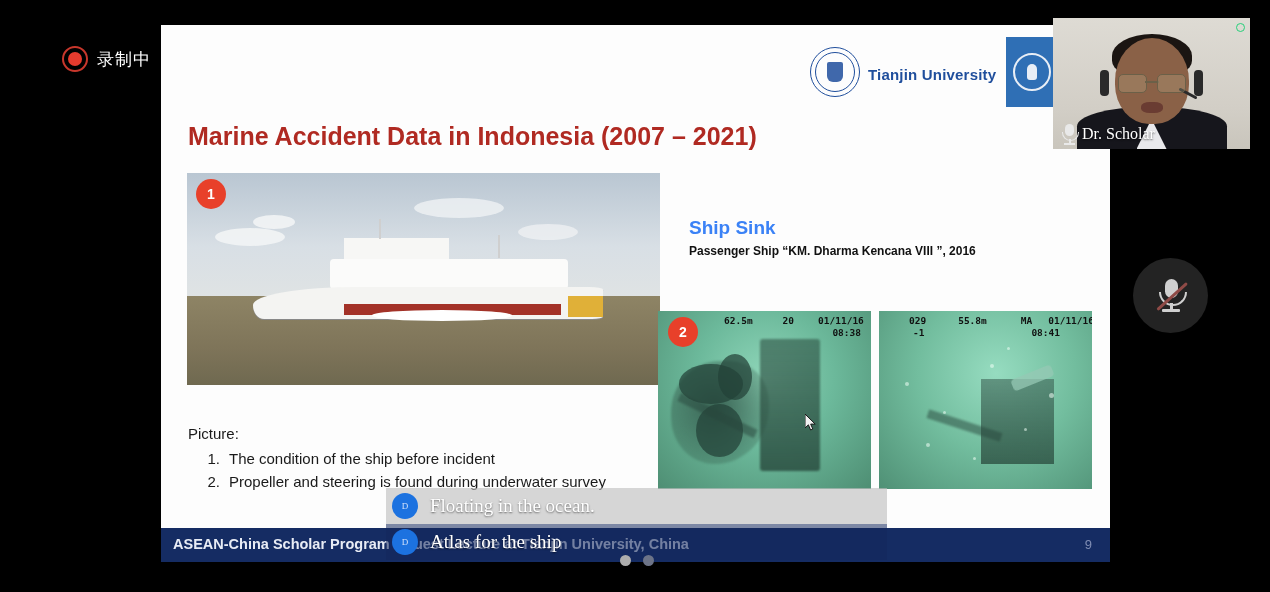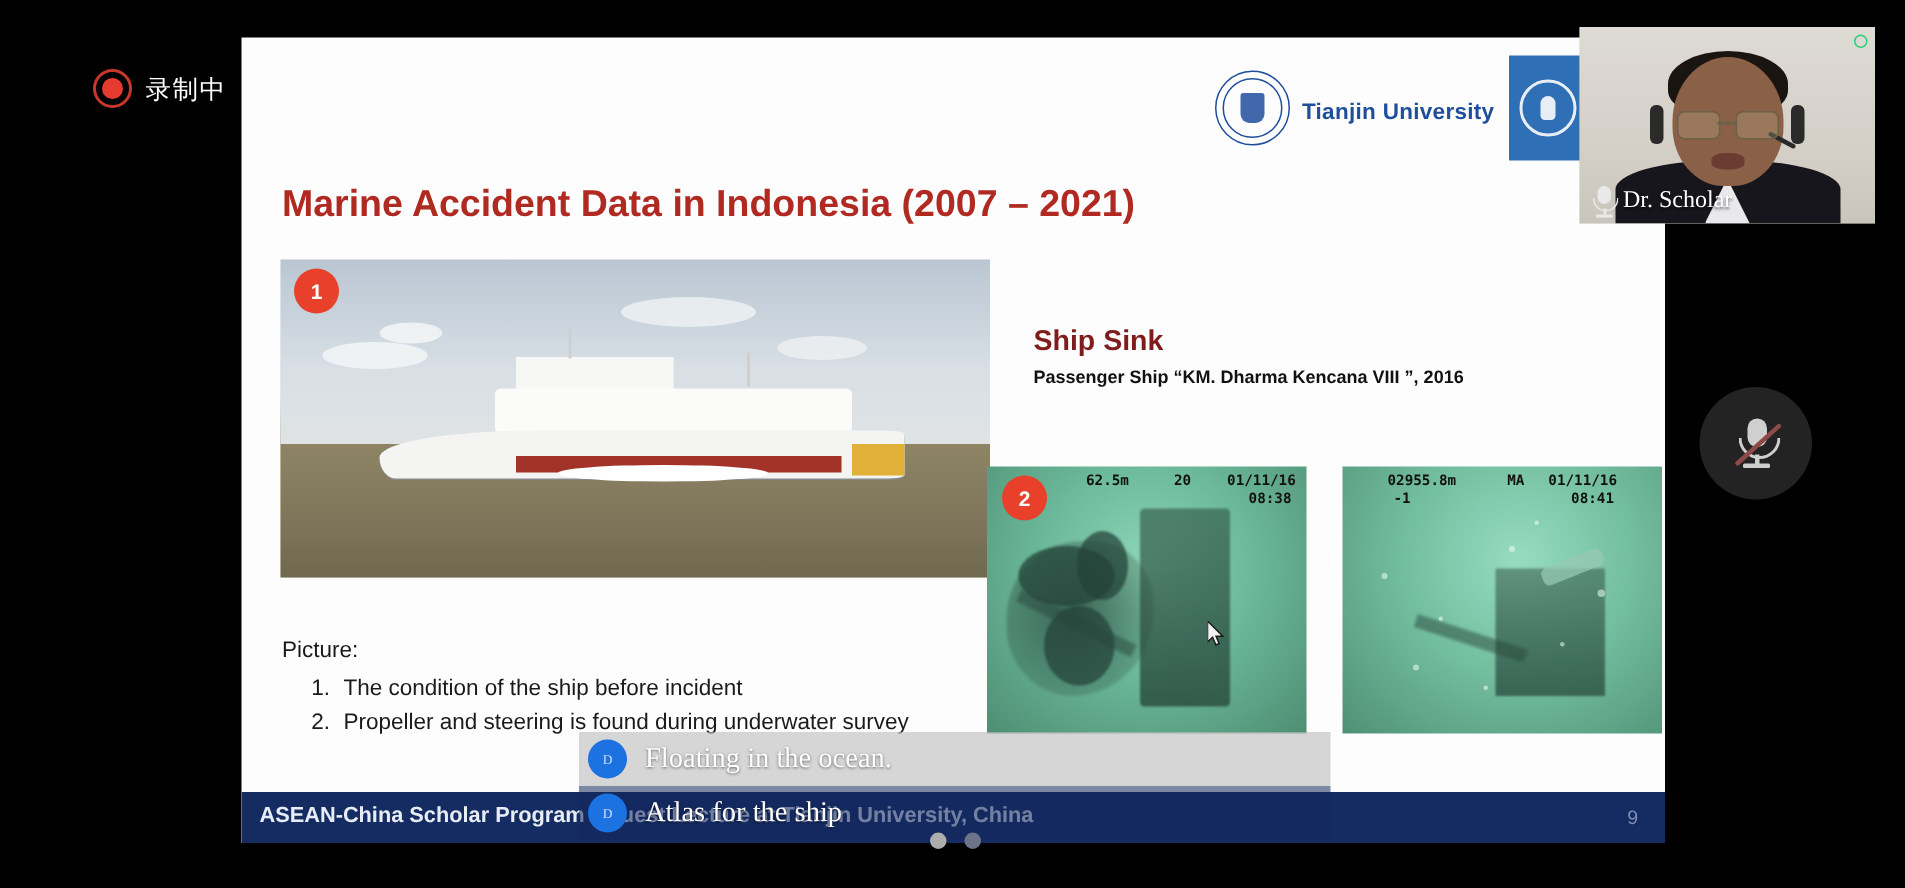--- a/index.html
+++ b/index.html
@@ -64,24 +64,24 @@
              justify-content:center;z-index:6;}
 
   
   .picture-label{position:absolute;left:27px;top:400px;font-size:15px;color:#1a1a1a;}
   .picture-list{position:absolute;left:45px;top:422px;font-size:15px;color:#1a1a1a;line-height:1.55;}
   .picture-list div{display:flex;gap:9px;}
   .picture-list .n{width:14px;text-align:right;}
   .source{position:absolute;left:27px;top:501px;font-size:12.5px;color:#1a1a1a;white-space:nowrap;}
 
   
-  .ship-sink{position:absolute;left:528px;top:192px;font-size:19px;font-weight:bold;color:#7f1d1d;}
+  .ship-sink{position:absolute;left:528px;top:192px;font-size:19px;font-weight:bold;color:#3b82f6;}
   .ship-name{position:absolute;left:528px;top:219px;font-size:12px;font-weight:bold;color:#111;white-space:nowrap;}
 
-  .uw-wrap{position:absolute;left:497px;top:286px;display:flex;gap:24px;}
+  .uw-wrap{position:absolute;left:497px;top:286px;display:flex;gap:8px;}
   .uw{width:213px;height:178px;position:relative;overflow:hidden;
       background:radial-gradient(circle at 50% 38%,#8fd6b9 0%,#6cb99b 45%,#4e8e73 100%);}
   .uw.b{background:radial-gradient(circle at 55% 35%,#96dcc0 0%,#72bd9e 48%,#4f9075 100%);}
   .uw-osd{position:absolute;left:0;top:4px;width:100%;color:#111;
           font-family:"DejaVu Sans Mono",monospace;font-size:9.5px;font-weight:bold;line-height:1.25;}
   .uw-osd .r1{display:flex;padding:0 8px;}
   .uw-osd .r2{display:flex;justify-content:flex-end;padding:0 8px;}
   .uw-osd .c{flex:0 0 auto;}
   .prop{position:absolute;left:6%;top:28%;width:46%;height:58%;
         background:radial-gradient(ellipse at 45% 45%,rgba(40,70,60,.75),rgba(45,80,65,.25) 72%);
@@ -271,21 +271,21 @@
         <div class="silt" style="left:30%;top:56%;width:3px;height:3px;"></div>
         <div class="silt" style="left:52%;top:30%;width:4px;height:4px;"></div>
         <div class="silt" style="left:68%;top:66%;width:3px;height:3px;"></div>
         <div class="silt" style="left:80%;top:46%;width:5px;height:5px;"></div>
         <div class="silt" style="left:22%;top:74%;width:4px;height:4px;"></div>
         <div class="silt" style="left:44%;top:82%;width:3px;height:3px;"></div>
         <div class="silt" style="left:60%;top:20%;width:3px;height:3px;"></div>
         <div class="uw-osd">
           <div class="r1">
             <span class="c" style="margin-left:22px;">029</span>
-            <span class="c" style="">55.8m</span>
+            <span class="c" style="margin-left:32px;">55.8m</span>
             <span class="c" style="margin-left:34px;">MA</span>
             <span class="c" style="margin-left:16px;">01/11/16</span>
           </div>
           <div class="r2" style="justify-content:space-between;">
             <span class="c" style="margin-left:26px;">-1</span>
             <span class="c" style="margin-right:24px;">08:41</span>
           </div>
         </div>
       </div>
     </div>

